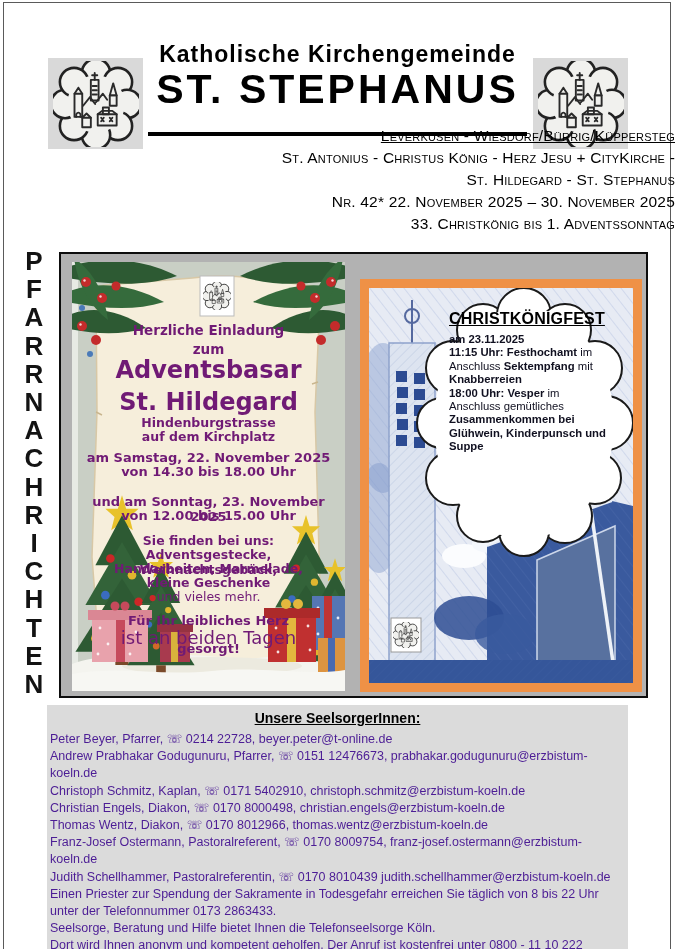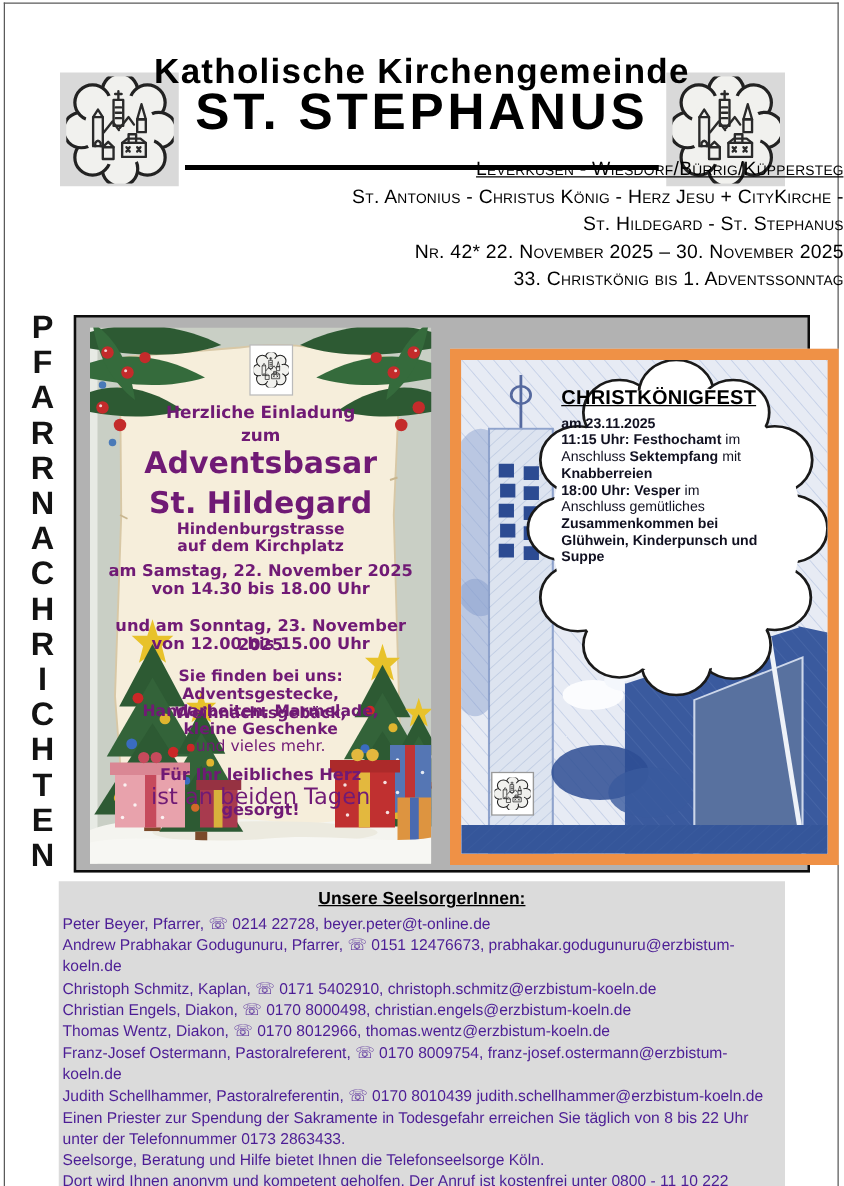--- a/index.html
+++ b/index.html
@@ -16,21 +16,21 @@
   
   .logo {
     position:absolute; top:58px; width:95px; height:91px;
     background:var(--logo-gray,#d9d9d9);
     display:flex; align-items:center; justify-content:center;
   }
   .logo-left { left:48px; } .logo-right { left:533px; }
   .logo svg { width:88px; height:86px; }
   .org-line {
     position:absolute; top:41px; left:0; right:0; text-align:center;
-    font-size:28px; font-weight:700; letter-spacing:1px;
+    font-size:23px; font-weight:700; letter-spacing:1px;
   }
   .main-title { position:absolute; top:66px; left:0; right:0; text-align:center; }
   .main-title span {
     display:inline-block; font-size:41px; font-weight:700; letter-spacing:3px;
     border-bottom:4px solid #000; padding:0 8px 19px;
   }
   .subtitle {
     position:absolute; left:0; right:0; text-align:right;
     font-variant:small-caps; font-weight:400; font-size:15.5px; letter-spacing:.2px;
   }
@@ -63,21 +63,21 @@
   .al-10{top:246px;font-size:13px;   font-weight:700;}
   .al-11{top:271px;font-size:12.5px; font-weight:600;}
   .al-12{top:285px;font-size:12.5px; font-weight:600;}
   .al-13{top:299px;font-size:12.5px; font-weight:600;}
   .al-14{top:313px;font-size:12.5px; font-weight:600;}
   .al-15{top:327px;font-size:12.5px; font-weight:400;}
   .al-16{top:351px;font-size:13px;   font-weight:600;}
   .al-17{top:365px;font-size:18px;   font-weight:400;}
   .al-18{top:379px;font-size:13px;   font-weight:600;}
   .ck-poster {
-    position:absolute; left:299px; top:25px; width:311px; height:413px;
+    position:absolute; left:299px; top:25px; width:282px; height:413px;
     border:9px solid var(--accent-orange,#ef9146); background:var(--sketch-bg,#e7ebf4);
   }
   .ck-poster > svg { position:absolute; inset:0; width:100%; height:100%; }
   .ck-text { position:absolute; left:80px; top:22px; width:162px; color:#101020; }
   .ck-title {
     font-size:16px; font-weight:800; text-decoration:underline;
     letter-spacing:.2px; margin-bottom:5px; color:#000;
   }
   .ck-line { font-size:11.3px; line-height:13.4px; font-weight:400; }
   .ck-line .b { font-weight:700;text-align:right; }

